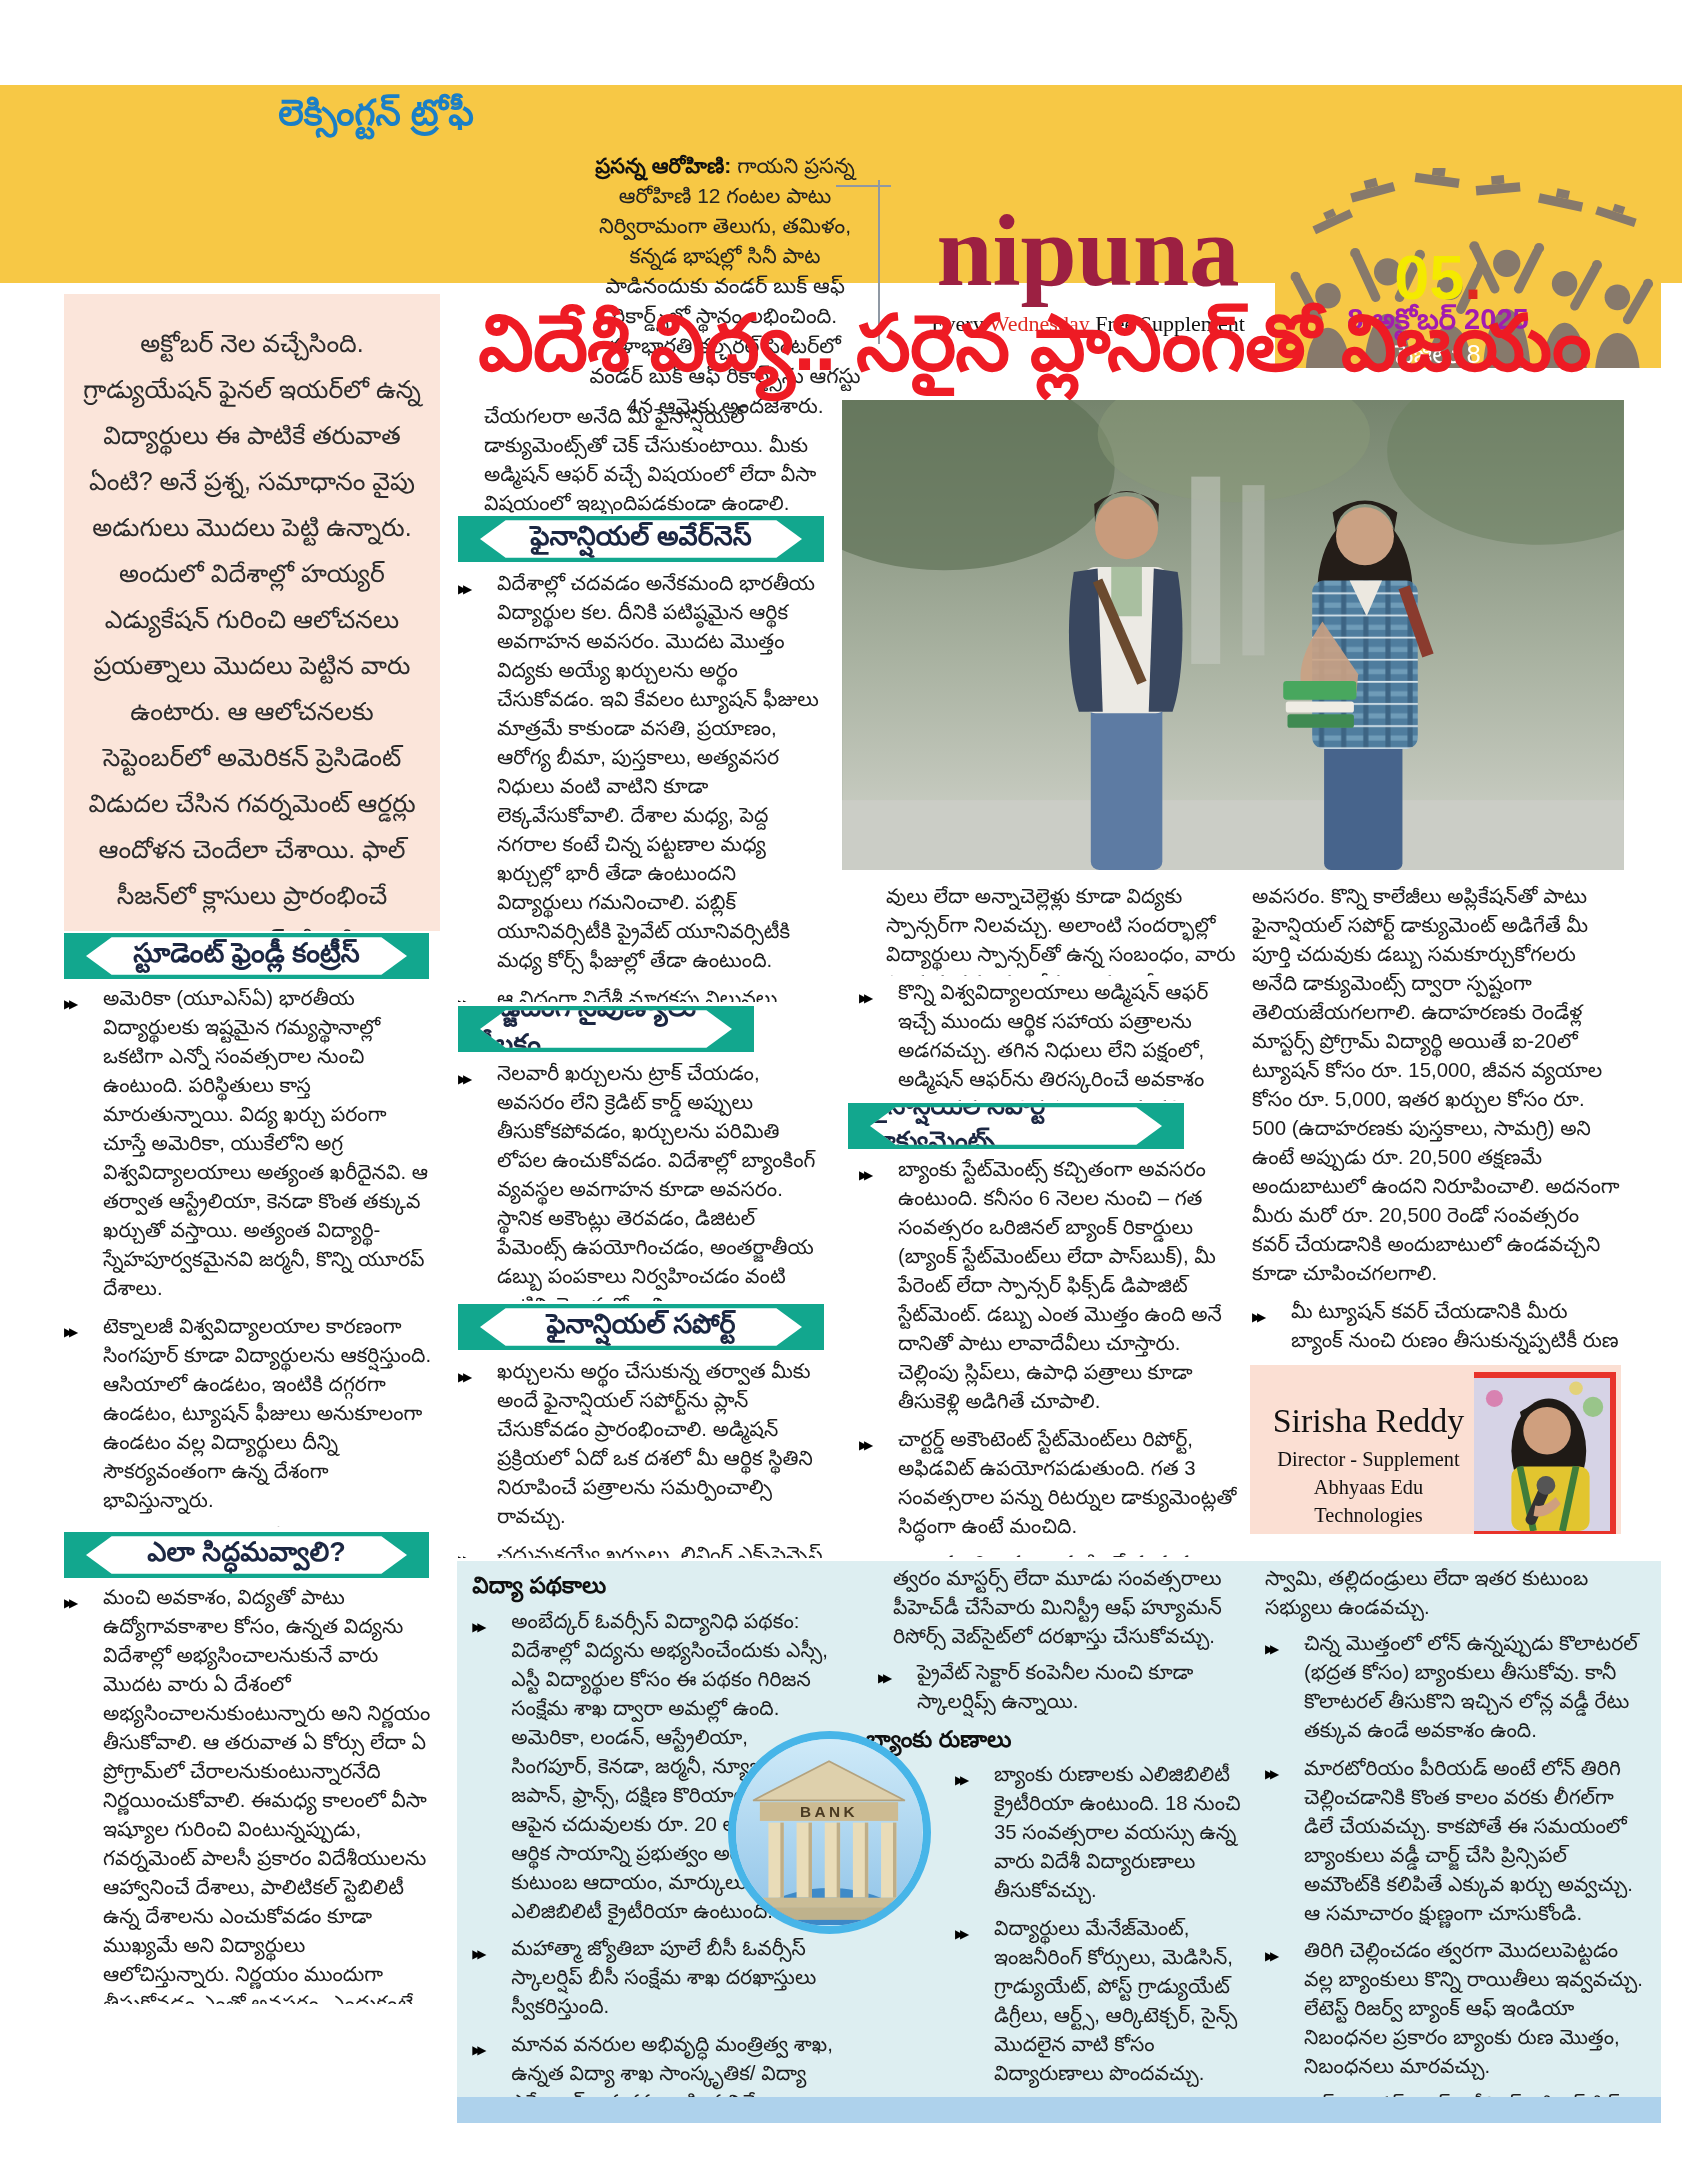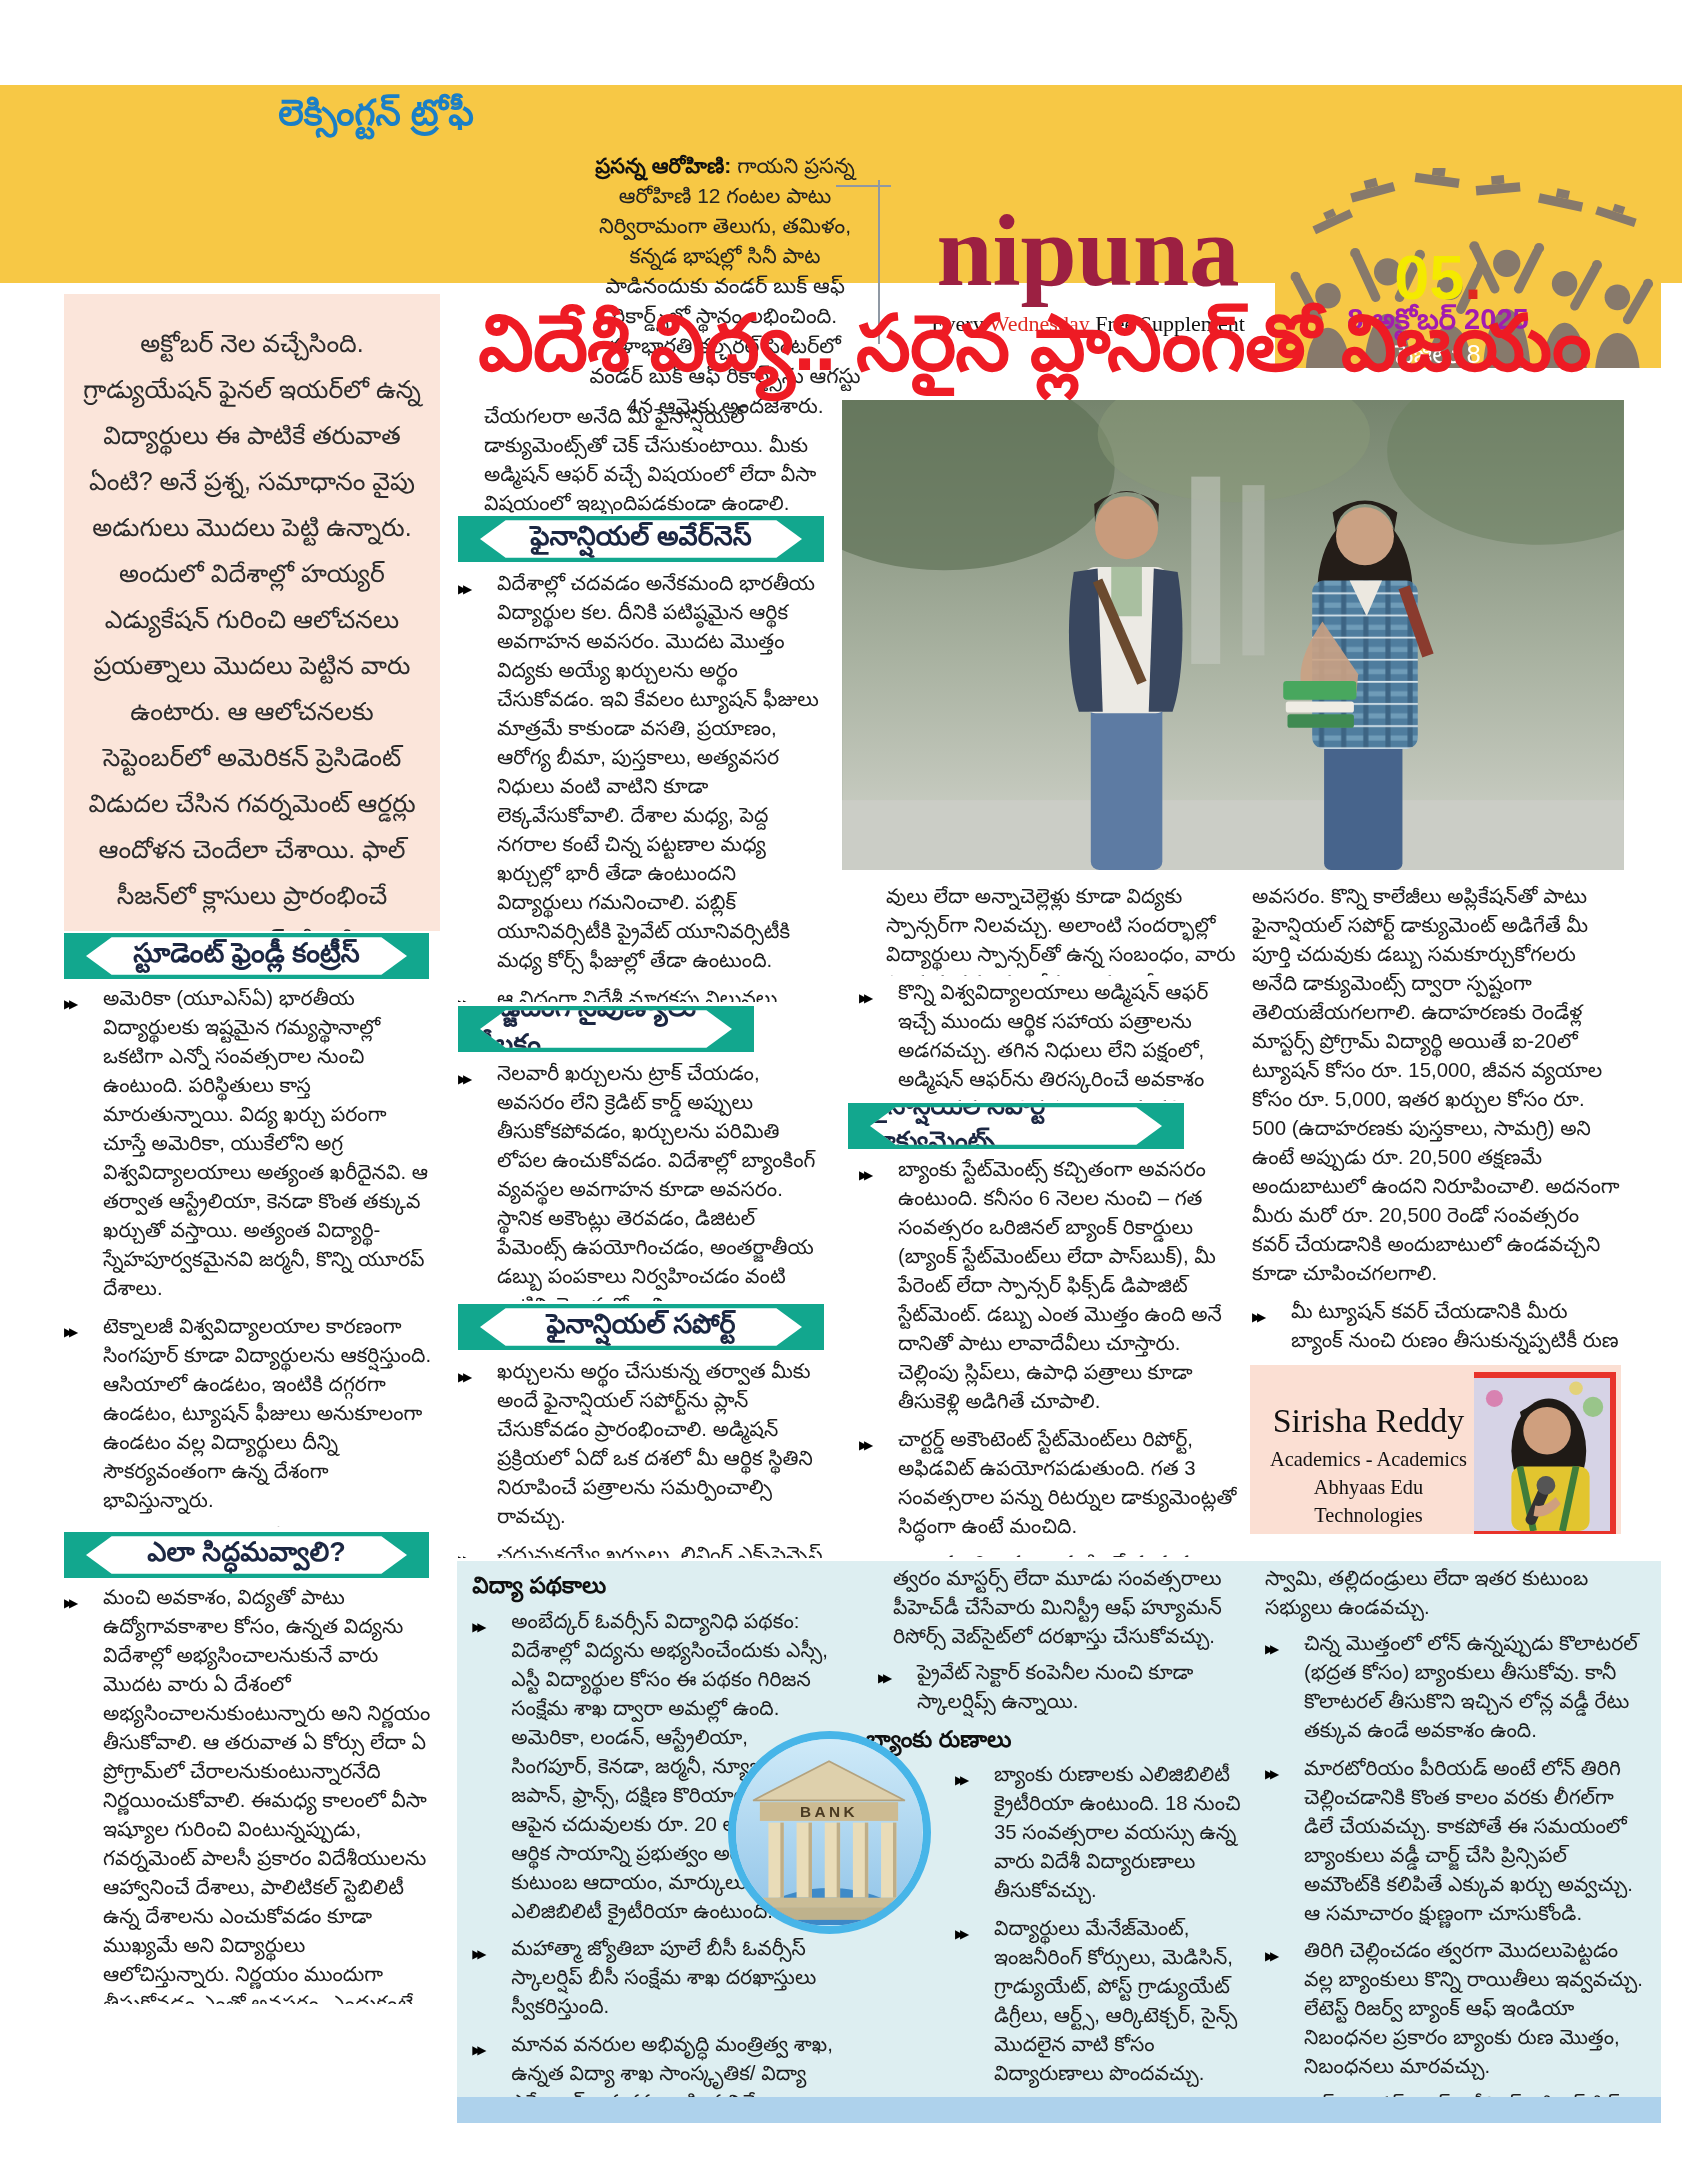--- a/index.html
+++ b/index.html
@@ -287,21 +287,21 @@
     <div style="margin-bottom:8.5px;">అవసరం. కొన్ని కాలేజీలు అప్లికేషన్‌తో పాటు ఫైనాన్షియల్ సపోర్ట్ డాక్యుమెంట్ అడిగేతే మీ పూర్తి చదువుకు డబ్బు సమకూర్చుకోగలరు అనేది డాక్యుమెంట్స్ ద్వారా స్పష్టంగా తెలియజేయగలగాలి. ఉదాహరణకు రెండేళ్ల మాస్టర్స్ ప్రోగ్రామ్ విద్యార్థి అయితే ఐ-20లో ట్యూషన్ కోసం రూ. 15,000, జీవన వ్యయాల కోసం రూ. 5,000, ఇతర ఖర్చుల కోసం రూ. 500 (ఉదాహరణకు పుస్తకాలు, సామగ్రి) అని ఉంటే అప్పుడు రూ. 20,500 తక్షణమే అందుబాటులో ఉందని నిరూపించాలి. అదనంగా మీరు మరో రూ. 20,500 రెండో సంవత్సరం కవర్ చేయడానికి అందుబాటులో ఉండవచ్చని కూడా చూపించగలగాలి.</div>
     <ul class="blist">
       <li>మీ ట్యూషన్ కవర్ చేయడానికి మీరు బ్యాంక్ నుంచి రుణం తీసుకున్నప్పటికీ రుణ దరఖాస్తు పత్రాలు మాత్రమే కాకుండా రుణ ఆమోదాన్ని ధ్రువీకరించే అధికారిక పత్రాలను వీసా ఇంటర్వ్యూకి తీసుకెళ్లాలి.</li>
 
     </ul>
   </div>
 
   <div class="abs expert">
     <div class="expert-text">
       <div class="expert-name">Sirisha Reddy</div>
-      <div class="expert-line">Academics - Academics</div>
+      <div class="expert-line">Director - Supplement</div>
       <div class="expert-line">Abhyaas Edu</div>
       <div class="expert-line">Technologies</div>
       <div class="expert-line">+91 7386660269</div>
 
     </div>
     <div class="expert-photo">
       <svg width="136" height="153" viewBox="0 0 160 180">
         <rect width="160" height="180" fill="#d6d3e6"></rect>
         <circle cx="24" cy="24" r="10" fill="#d85f9a" opacity="0.7"></circle>
         <circle cx="140" cy="34" r="12" fill="#7fbf63" opacity="0.7"></circle>

